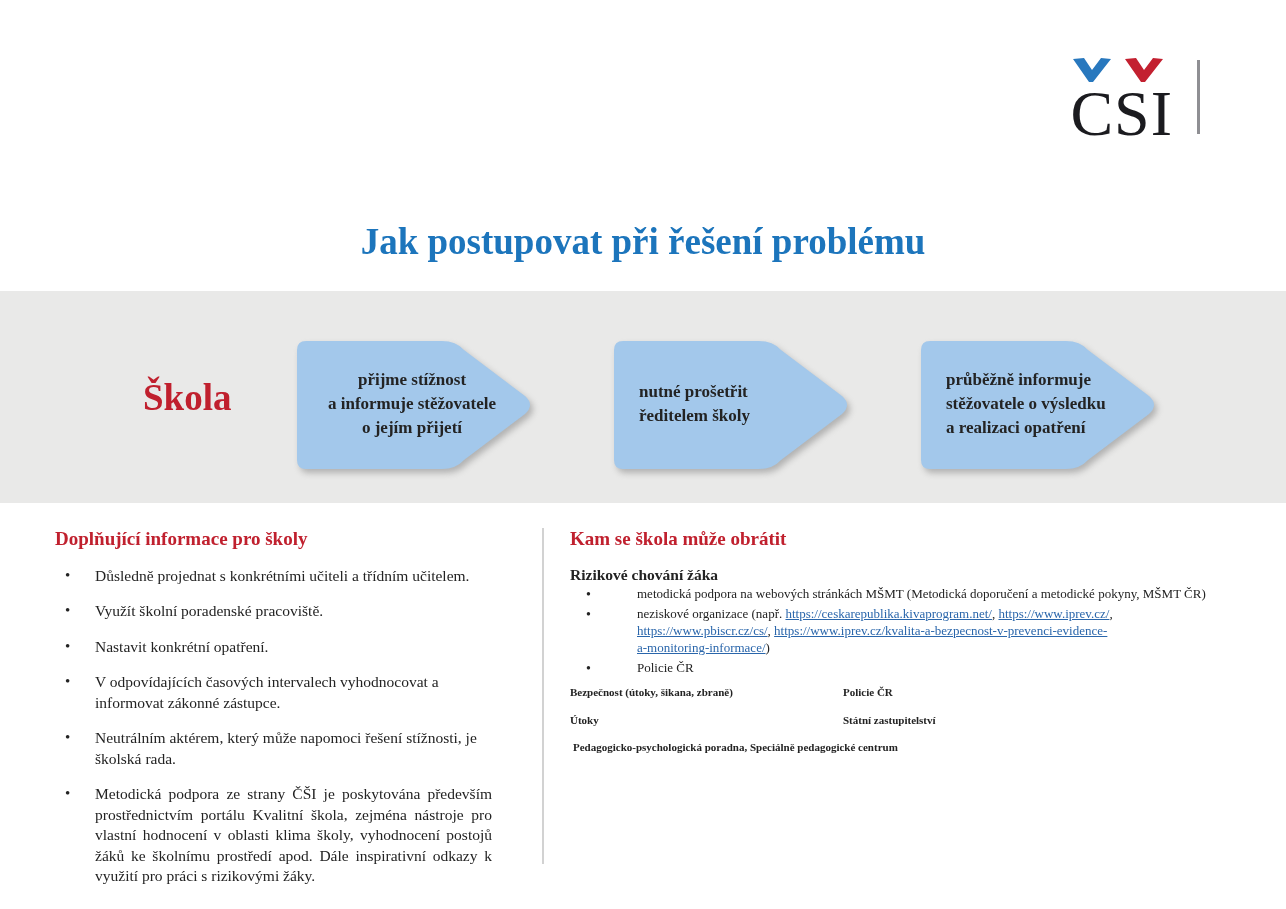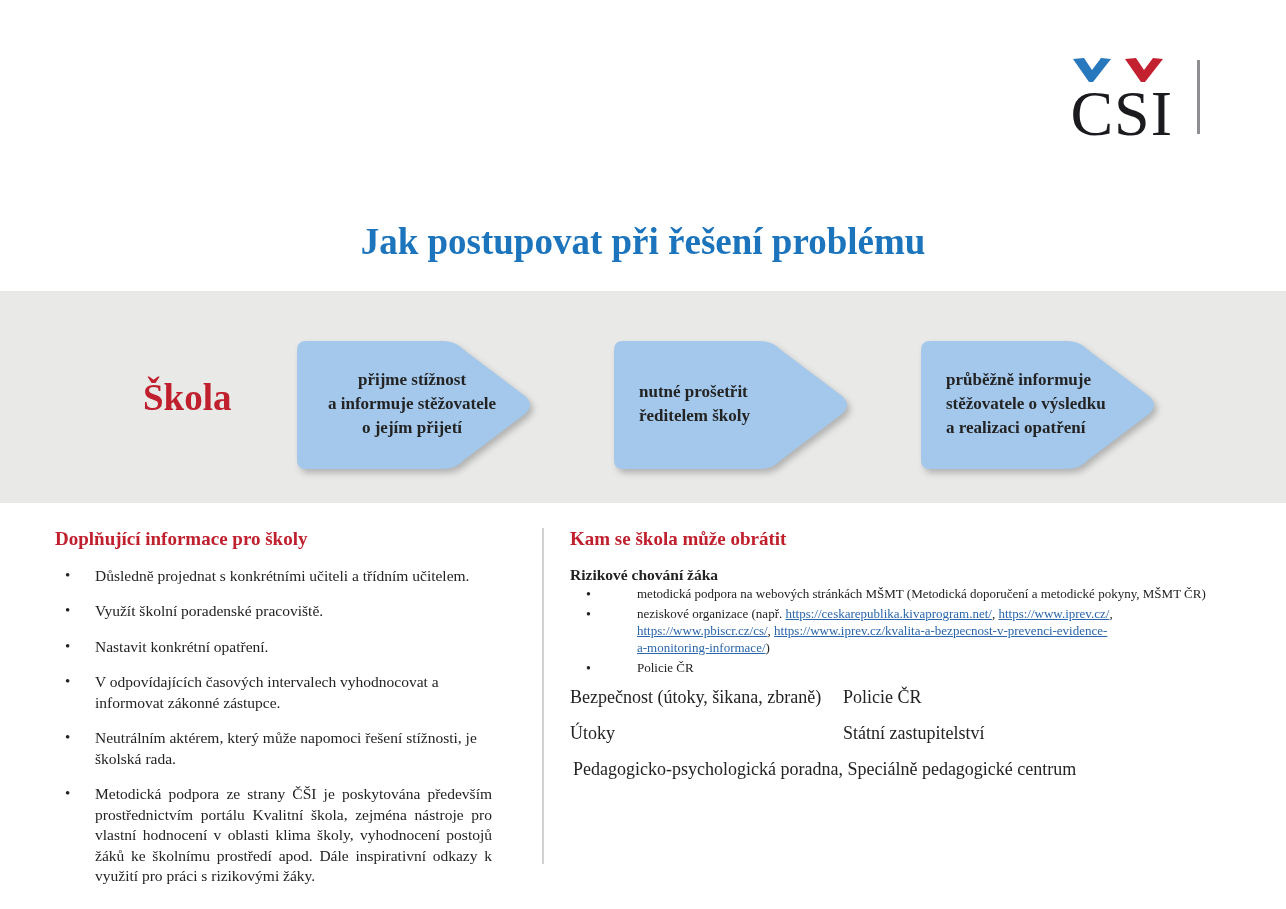--- a/index.html
+++ b/index.html
@@ -98,21 +98,21 @@
   }
   .right-col li::before {
     content:"•"; position:absolute; left:16px; top:0;
     font-size:14px; color:#232323;
   }
   .right-col a {
     color:var(--link-blue,#2a66ab); text-decoration:underline;
   }
 
   .contact-rows { margin-top:10px; }
-  .contact-row { display:flex; margin-bottom:13.5px; font-size:18px; font-weight:normal; line-height:1.25; }
+  .contact-row { display:flex; margin-bottom:13.5px; font-size:11px; font-weight:bold; line-height:1.25; }
   .row-label { width:270px; flex:none; }
   .row-value { flex:1; padding-left:3px; }
 </style>
 </head>
 <body>
 
 <div class="page" style="--title-blue: #1c75bc; --accent-red: #c0202e; --band-gray: #e9e9e8; --link-blue: #2a66ab;">
 
   <div class="logo">
     <div class="logo-letters-wrap">

